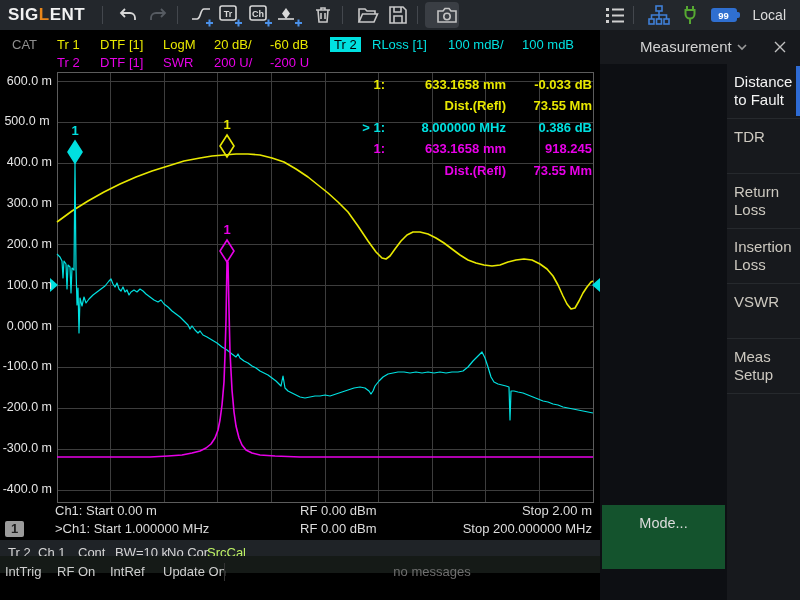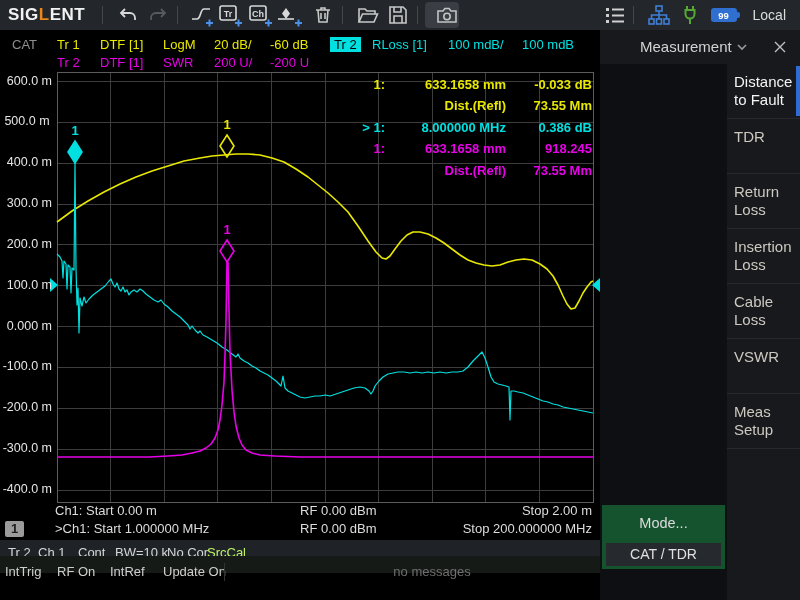--- a/index.html
+++ b/index.html
@@ -305,22 +305,20 @@
             <path d="M2 2 L12 12 M12 2 L2 12" stroke="#c0c0c0" stroke-width="1.4"></path>
           </svg>
       </span>
     </div>
     <div id="portcards" style="position: absolute; left: 600px; top: 30px; width: 200px;"></div>
     <div class="menu-col" id="menucol">
         <div class="menu-item active">Distance to Fault<div class="abar"></div></div>
         <div class="menu-item">TDR</div>
         <div class="menu-item">Return Loss</div>
         <div class="menu-item">Insertion Loss</div>
-        <div class="menu-item">Cable Loss</div>
         <div class="menu-item">VSWR</div>
         <div class="menu-item">Meas Setup</div>
       </div>
     <div class="mode-block">
       <div class="mode-label">Mode...</div>
-      <div class="mode-btn">CAT / TDR</div>
     </div>
   </div>
 </div>
 
 </body></html>

